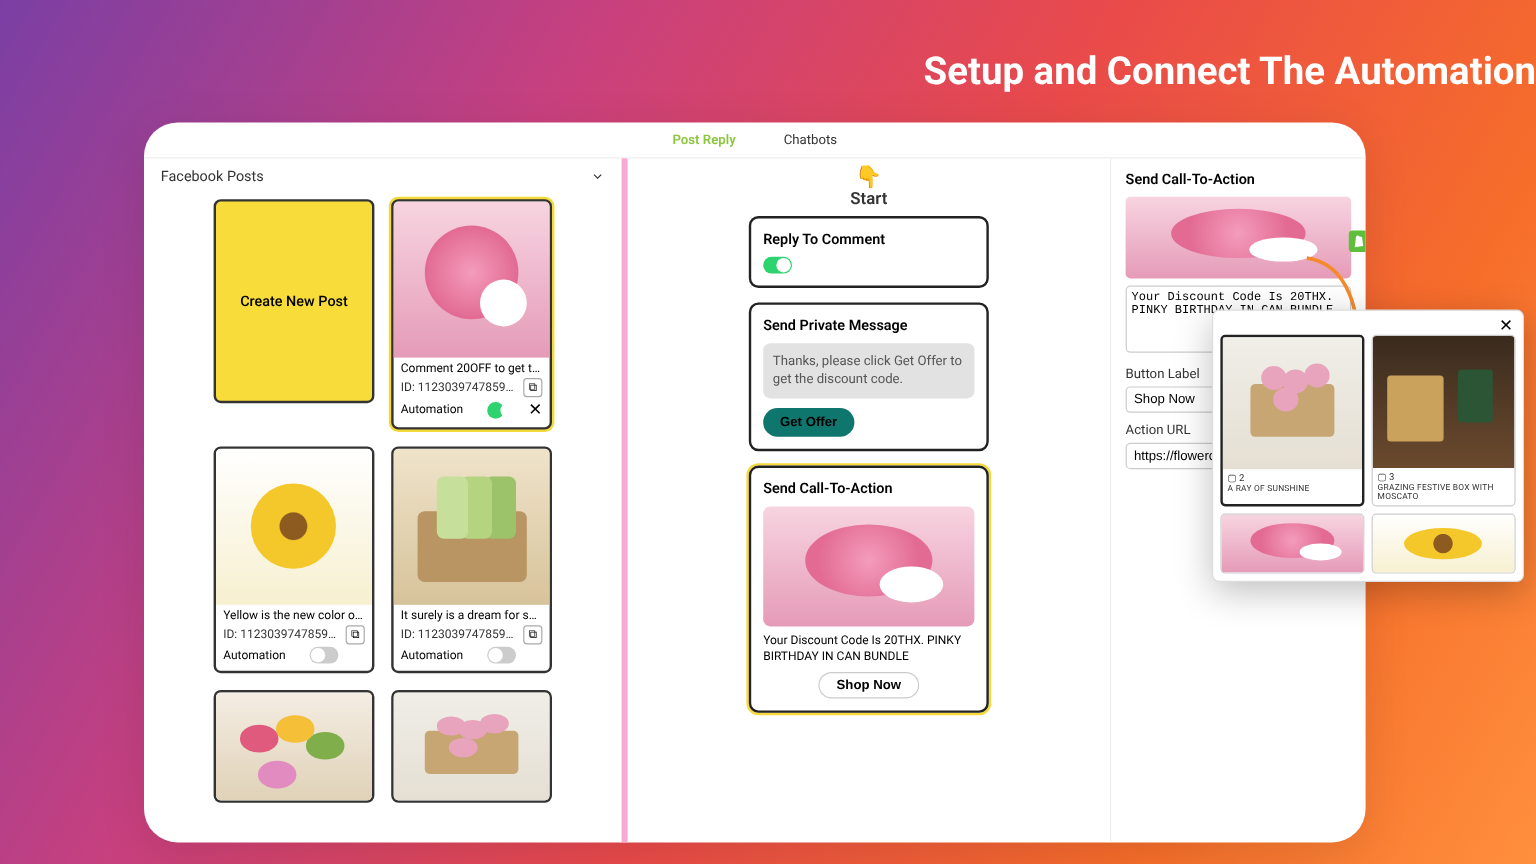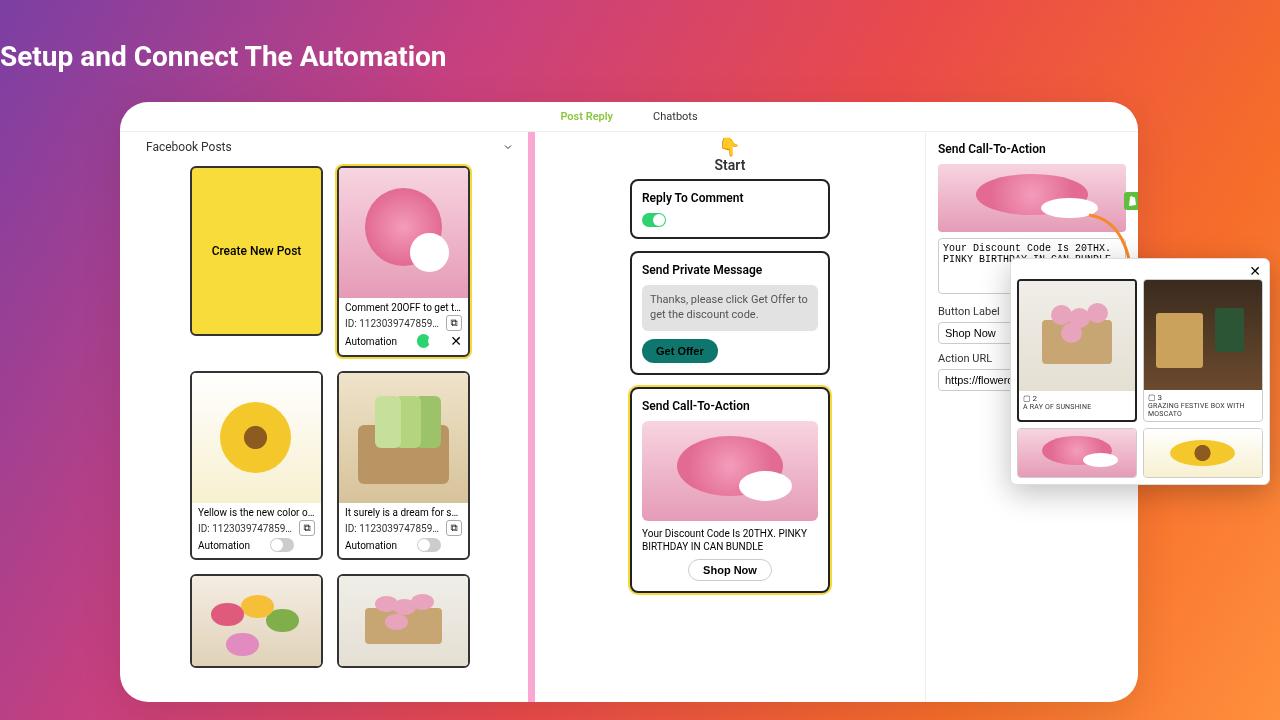--- a/index.html
+++ b/index.html
@@ -4,21 +4,21 @@
 <style>
   * { box-sizing: border-box; margin: 0; padding: 0; }
   body {
     width: 1280px; height: 720px;
     background: linear-gradient(120deg, #7b3fa4 0%, #c8407e 30%, #e94a4a 55%, #f66d2a 80%, #ff8f3d 100%);
     font-family: -apple-system, "Segoe UI", Roboto, sans-serif;
     overflow: hidden;
     position: relative;
   }
   .hero-title {
-    color: #fff; text-align: left; font-size: 28px; font-weight: 700;
+    color: #fff; text-align: right; font-size: 32px; font-weight: 700;
     padding-top: 40px;
   }
   .app-window {
     position: absolute;
     left: 120px; top: 102px;
     width: 1018px; height: 600px;
     background: #fff;
     border-radius: 28px;
     overflow: hidden;
     box-shadow: 0 10px 40px rgba(0,0,0,0.1);
@@ -29,21 +29,21 @@
   }
   .tab { color: #333; cursor: pointer; }
   .tab.active { color: #8cc63f; font-weight: 600; }
 
   .columns {
     display: flex; height: calc(100% - 30px);
   }
 
   
   .col-left {
-    width: 403px; border-right: 7px solid #f9a8d4; overflow: hidden; margin-left: 12px;
+    width: 403px; border-right: 5px solid #f9a8d4; overflow: hidden;
   }
   .left-header {
     display: flex; justify-content: space-between; align-items: center;
     padding: 8px 14px; font-size: 12px; color: #333;
   }
   .chev { width: 12px; height: 12px; }
   .posts-grid {
     display: grid;
     grid-template-columns: 1fr 1fr;
     gap: 14px;

